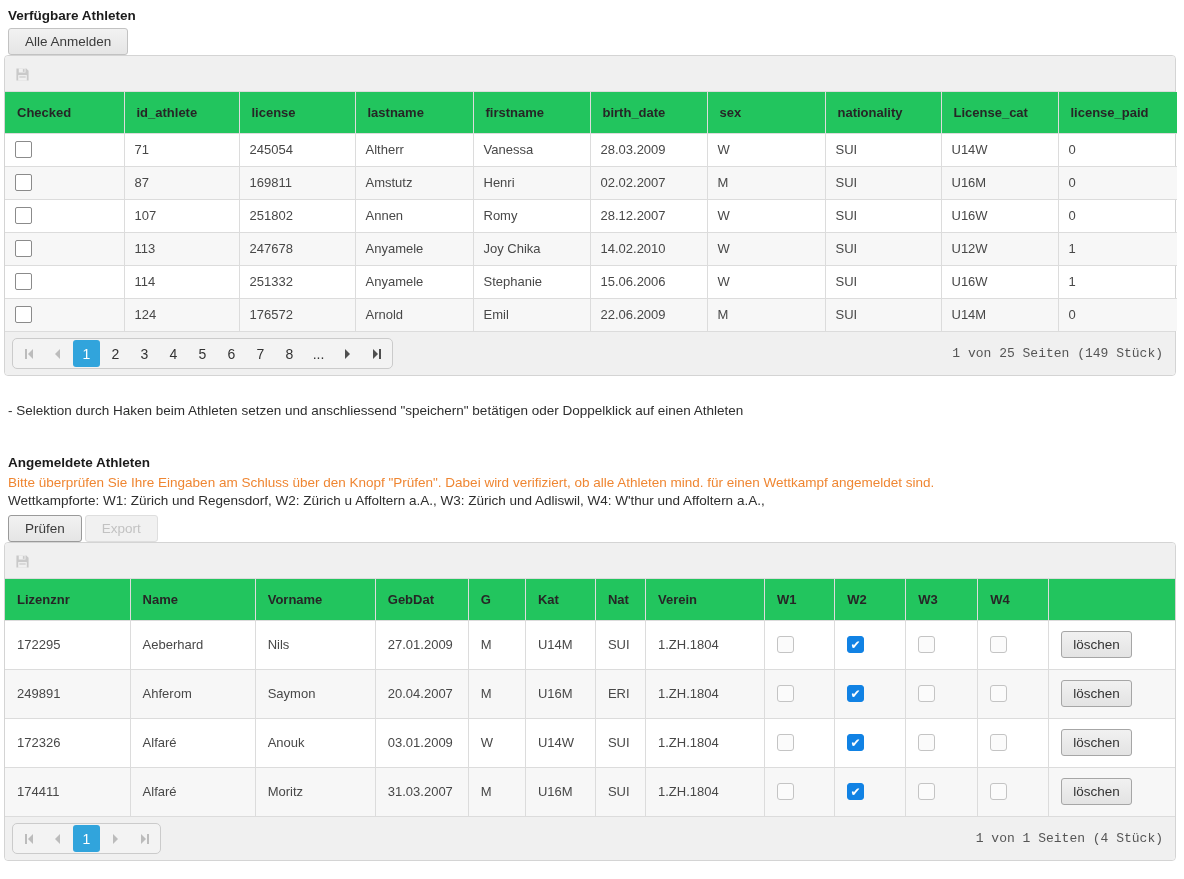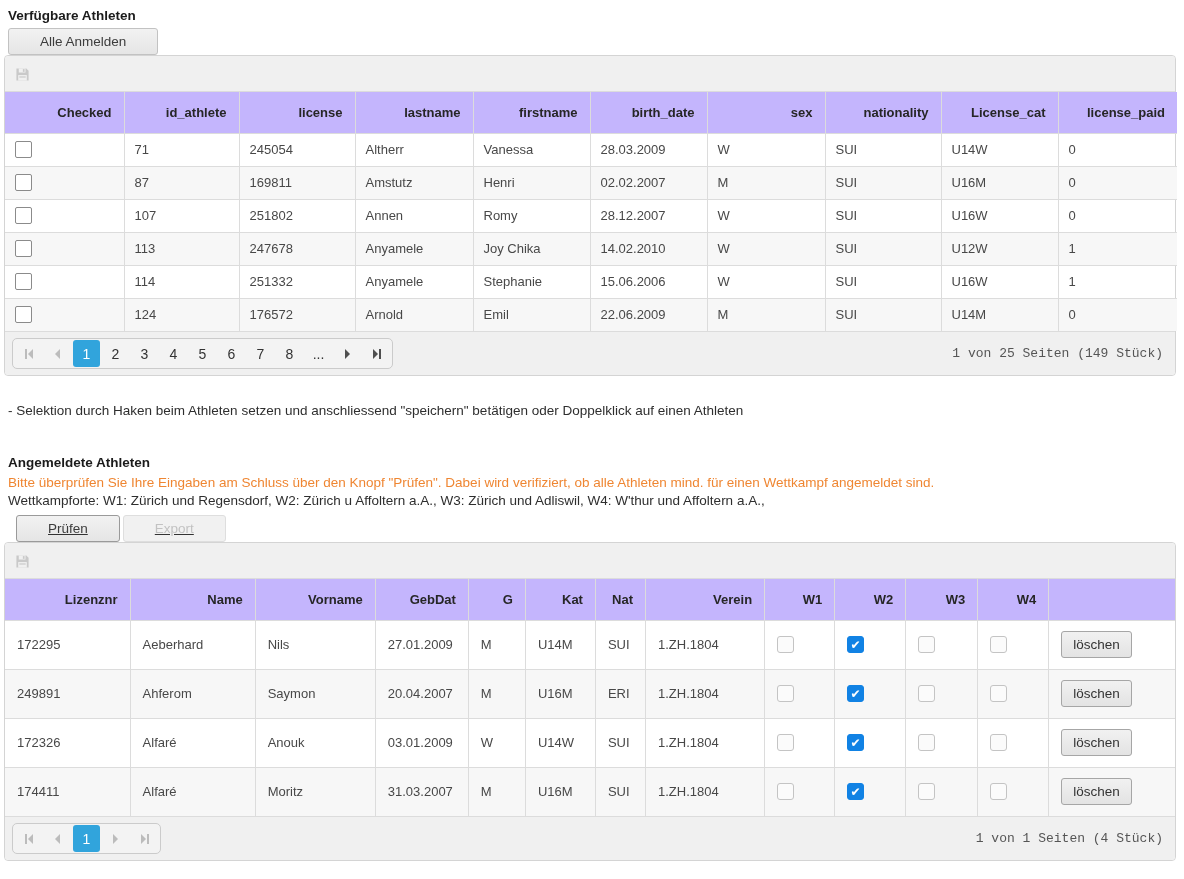--- a/index.html
+++ b/index.html
@@ -6,35 +6,35 @@
   html,body { margin:0; padding:0; background:#fff; }
   body { font-family:"Liberation Sans", sans-serif; color:#333; width:1184px; }
   .page { padding:8px 8px 10px 4px; }
 
   .section-title { font-weight:bold; font-size:13.5px; color:#1b1b1b; margin:0 0 5px 4px; }
 
   .btn {
     font-family:inherit; font-size:13.5px; color:#3c3c3c;
     background:linear-gradient(#f2f2f2,#e5e5e5);
     border:1px solid #c2c2c2; border-radius:3px;
-    padding:5px 31px; cursor:pointer; line-height:15px;
+    padding:5px 16px; cursor:pointer; line-height:15px;
   }
   .btn.primary { border-color:#9a9a9a; }
   .btn.disabled { color:#c2c2c2; background:#f1f1f1; border-color:#dedede; }
 
   .grid { border:1px solid #d4d4d4; border-radius:4px; background:#fff; }
   .toolbar {
     background:#f0f0f0; border-bottom:1px solid #dcdcdc;
     border-radius:4px 4px 0 0; padding:10px 10px 9px 10px; height:36px;
     display:flex; align-items:center;
   }
   .tbl { width:100%; border-collapse:collapse; table-layout:fixed; font-size:13px; color:#484848; }
   .tbl th {
-    text-align:right; font-size:13px; font-weight:bold; color:#262626;
-    padding:0 12px; height:41px; background:#c4b5fd;
+    text-align:left; font-size:13px; font-weight:bold; color:#262626;
+    padding:0 12px; height:41px; background:#22c55e;
     border-right:1px solid #dcdcdc;
   }
   .tbl td {
     padding:0 12px; border-top:1px solid #dcdcdc; border-right:1px solid #dcdcdc;
     overflow:hidden; white-space:nowrap;
   }
   .tbl th:last-child, .tbl td:last-child { border-right:none; }
   .tbl1 td { height:33px;padding-left:10px; }
   .tbl2 td { height:49px; }
   .tbl tbody tr:nth-child(even) { background:#f7f7f7; }
@@ -67,21 +67,21 @@
   .tri.l { border-right-color:currentColor; border-left-width:0; }
   .tri.r { border-left-color:currentColor; border-right-width:0; }
   .pbar { width:2px; height:10px; background:currentColor; }
   .pbtn .pbar + .tri, .pbtn .tri + .pbar { margin-left:1px; }
   .pager-info { font-size:13px; color:#555;font-family:Liberation Mono, monospace; }
 
   .note { font-size:13.5px; color:#2e2e2e; margin:27px 0 0 4px; }
   .sec2 { margin-top:37px; }
   .warning { color:var(--warn,#ef8632); font-size:13.5px; margin:4px 0 0 4px; }
   .venues { font-size:13.5px; color:#2e2e2e; margin:3px 0 7px 4px; }
-  .btnrow { margin:0 0 0 12px; display:flex; gap:3px;text-decoration:underline; }
+  .btnrow { margin:0 0 0 4px; display:flex; gap:3px; }
   .topbtn { margin:0 0 0 4px; }
   .disk-icon { display:inline-flex; }
 </style>
 </head>
 <body>
 
 <div class="page">
 
   <div>
     <div class="section-title">Verfügbare Athleten</div>

